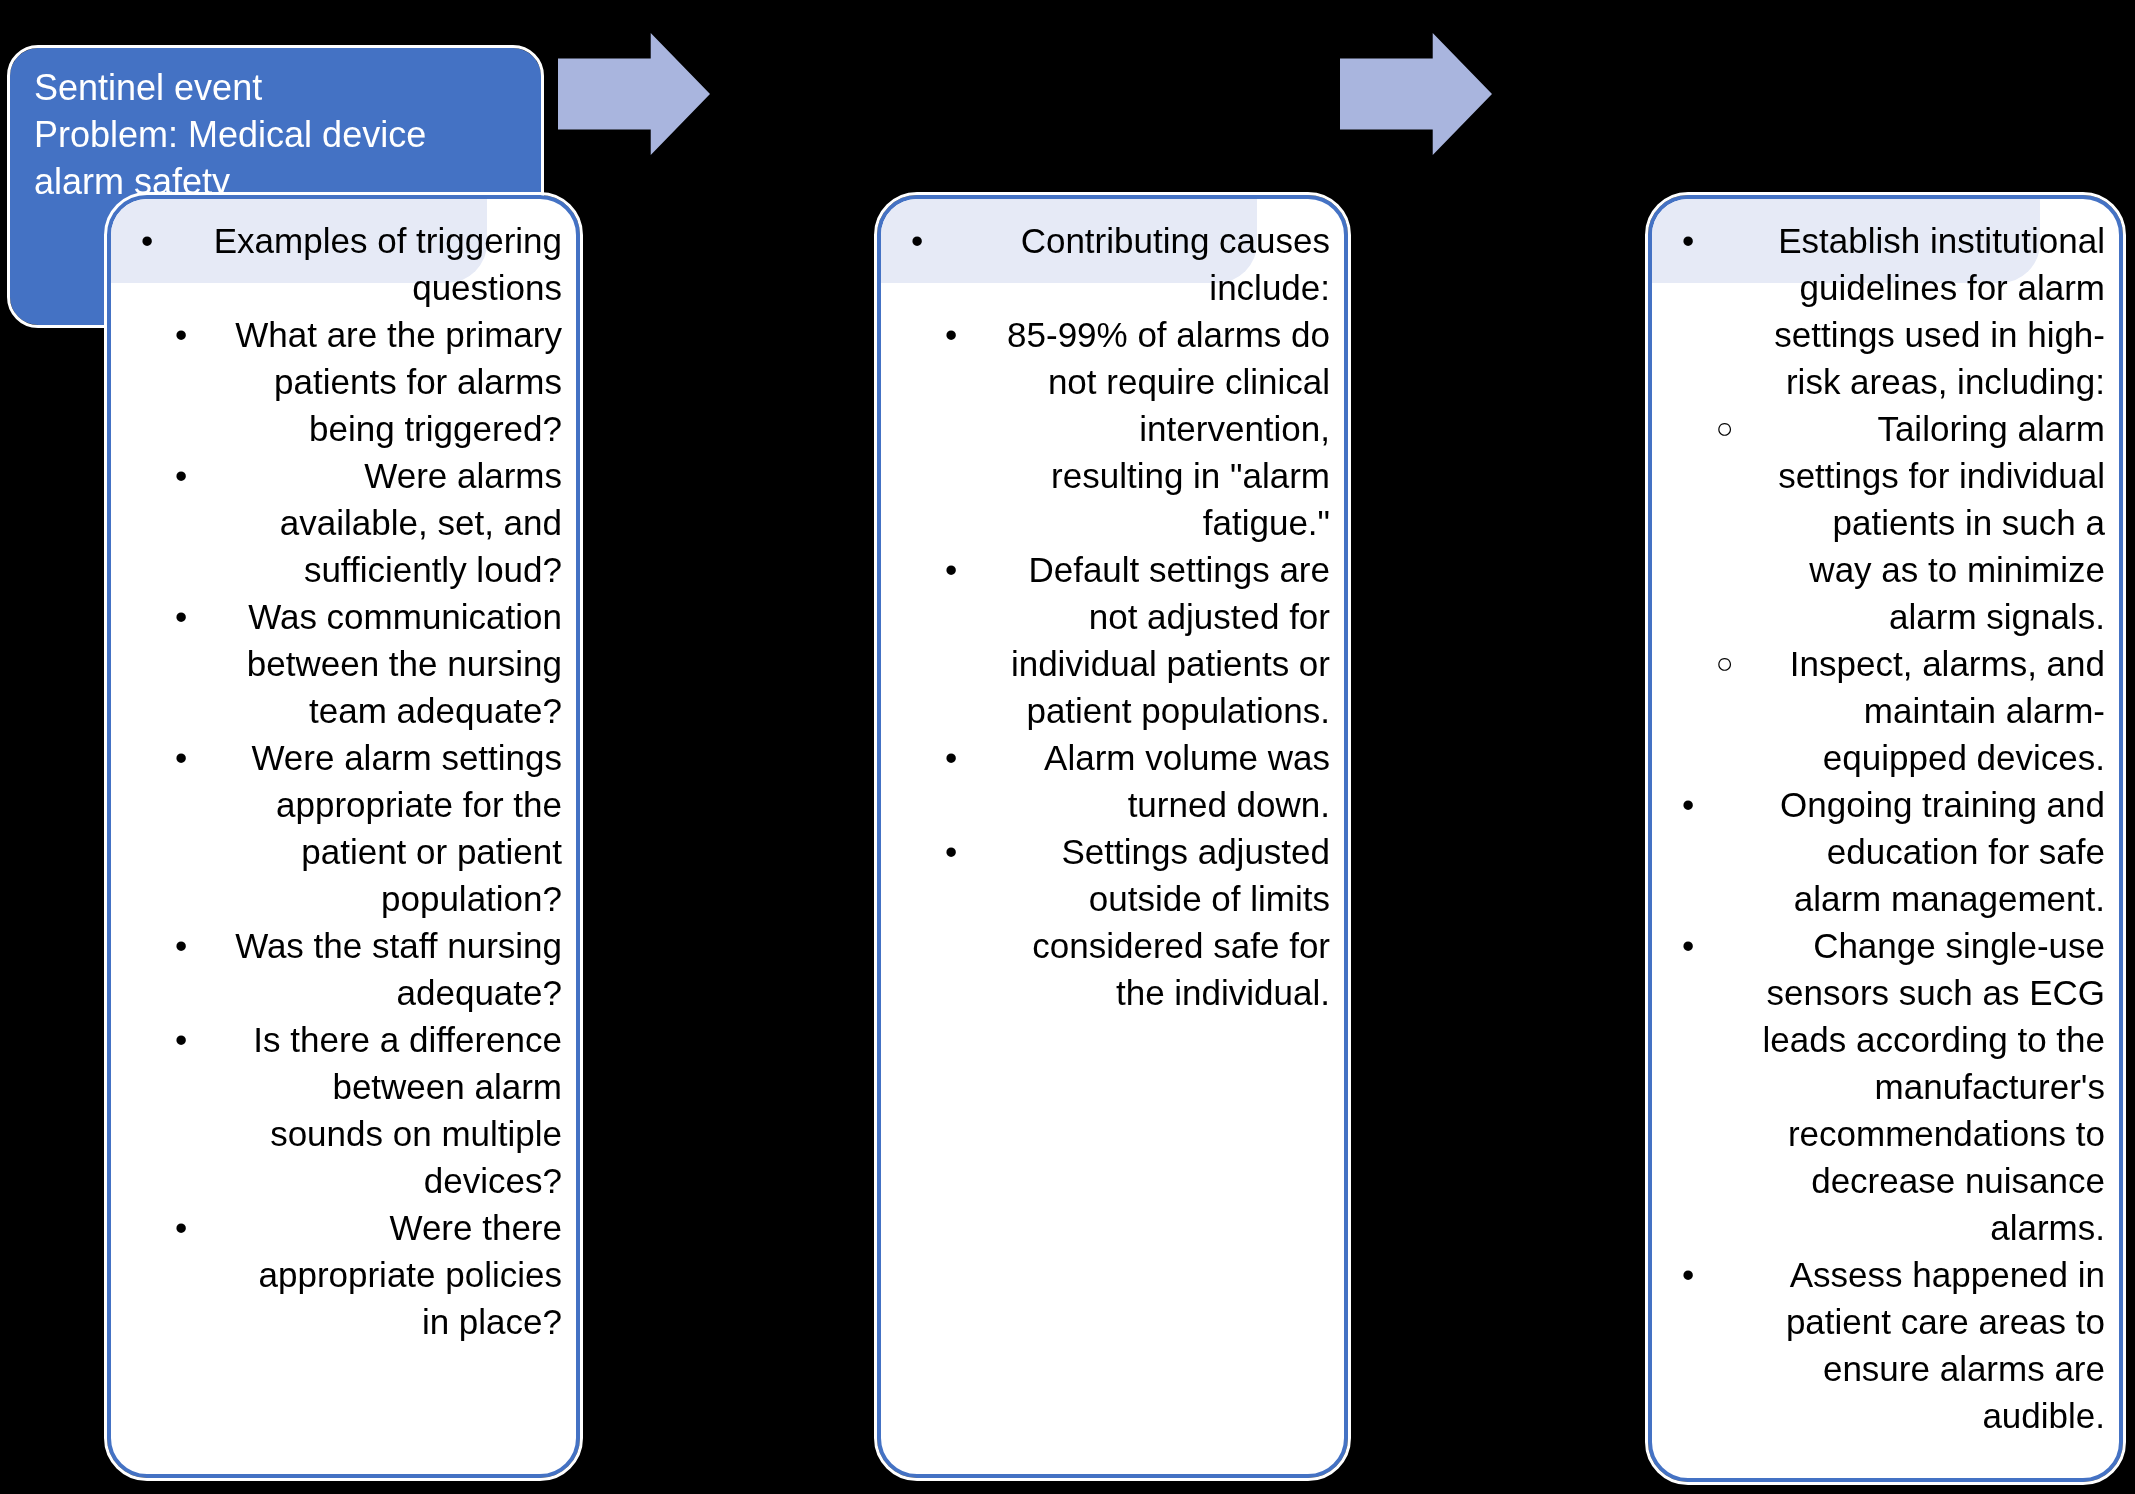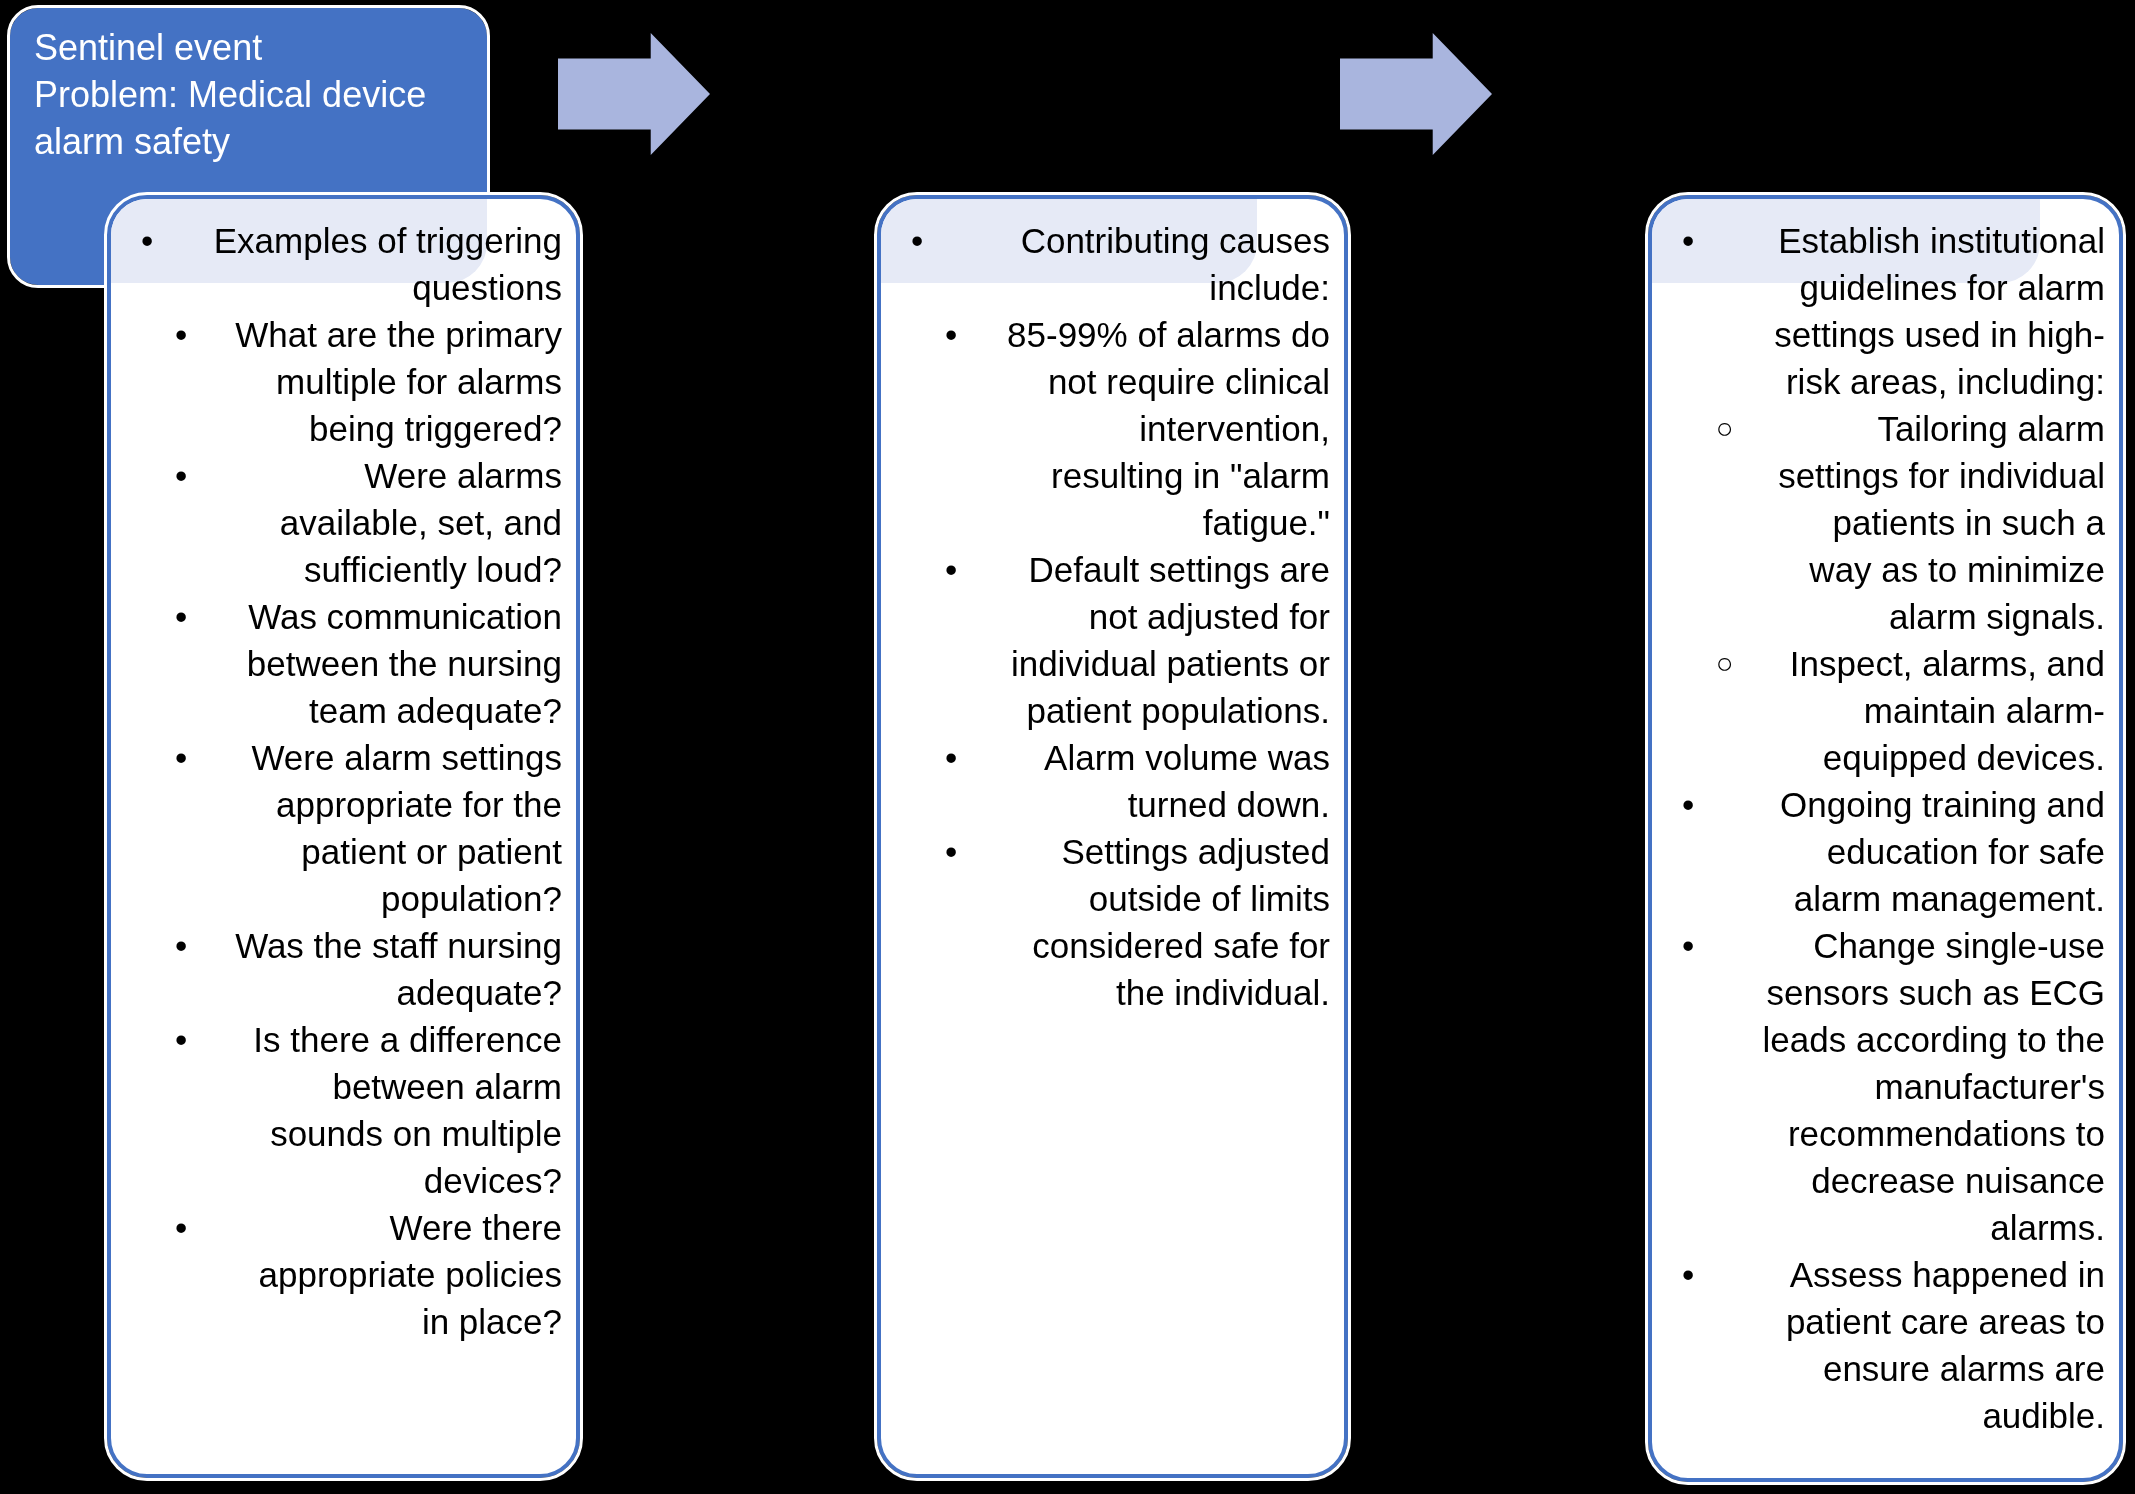--- a/index.html
+++ b/index.html
@@ -28,21 +28,21 @@
     background: var(--header_fill);
     border-radius: 28px;
     outline: 3px solid #FFFFFF;
     color: var(--header_text);
     font-size: 36px;
     line-height: 47px;
     padding: 16px 12px 0 24px;
     white-space: pre-line;
     z-index: 1;
   }
-  #header-1 { left: 10px;   width: 477px; }
+  #header-1 { left: 10px;   width: 531px; margin-top: 40px; }
   #header-2 { left: 750px;  width: 507px; }
   #header-3 { left: 1562px; width: 478px; }
 
   .detail-box {
     position: absolute;
     top: 195px;
     height: 1283px;
     background: #FFFFFF;
     border: 4px solid var(--box_border);
     outline: 3px solid #FFFFFF;
@@ -105,21 +105,21 @@
     <div class="tint-band"></div>
     <div class="items">
       <div class="item lvl1">
           <span class="bullet">•</span>
           <span class="txt">Examples of triggering
 questions</span>
         </div>
       <div class="item lvl2">
           <span class="bullet">•</span>
           <span class="txt">What are the primary
-multiple for alarms
+patients for alarms
 being triggered?</span>
         </div>
       <div class="item lvl2">
           <span class="bullet">•</span>
           <span class="txt">Were alarms
 available, set, and
 sufficiently loud?</span>
         </div>
       <div class="item lvl2">
           <span class="bullet">•</span>

